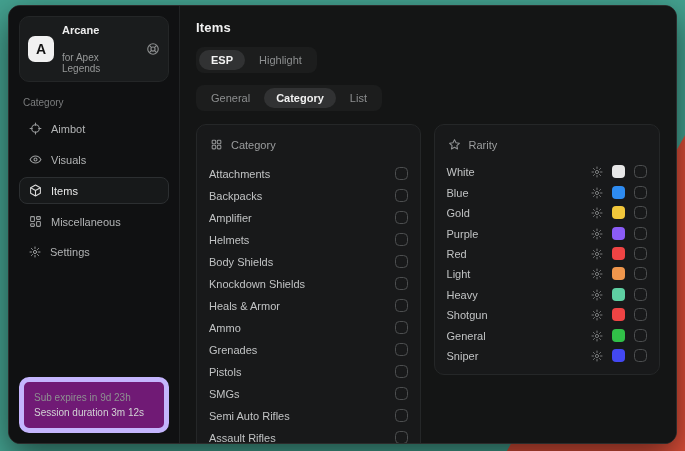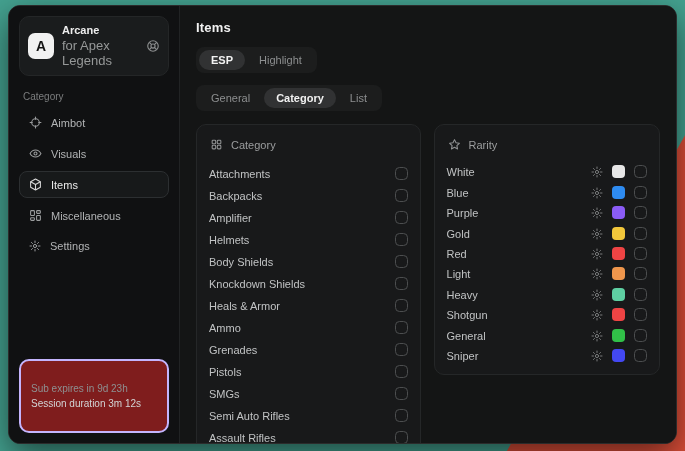--- a/index.html
+++ b/index.html
@@ -29,36 +29,36 @@
     background:#1a1c1d; border:1px solid #242627; border-radius:10px;
     padding:7px 8px; display:flex; align-items:center; gap:8px;
   }
   .logo {
     width:26px; height:26px; border-radius:7px; background:#f1f1f1;
     color:#141414; font-weight:bold; font-size:14px;
     display:flex; align-items:center; justify-content:center; flex-shrink:0;
   }
   .app-titles { flex:1; min-width:0; }
   .app-name { font-size:11px; font-weight:bold; color:#ededed; }
-  .app-sub { font-size:13px; color:#969898; margin-top:2px; }
+  .app-sub { font-size:10px; color:#969898; margin-top:16px; }
   .app-action { color:#8b8d8e; display:flex; }
   .section-label { font-size:10px; color:#7b7d7e; margin:15px 4px 7px; }
   .nav { display:flex; flex-direction:column; gap:4px; }
   .nav-item {
     display:flex; align-items:center; gap:9px;
     padding:6px 9px; border-radius:8px; border:1px solid transparent;
     color:#b2b4b5; font-size:11px; cursor:pointer;
   }
   .nav-item .nav-icon { display:flex; color:#9a9c9d; }
   .nav-item.active { background:#17191a; border-color:#2c2f31; color:#e9e9e9; }
   .nav-item.active .nav-icon { color:#d8d8d8; }
   .sidebar-spacer { flex:1; }
   .sub-card {
-    border:2px solid #c4b5fd; background:#7f1d1d; border-radius:10px;
-    padding:20px 10px; font-size:10px; line-height:1.5;
+    border:5px solid #c4b5fd; background:#701a75; border-radius:10px;
+    padding:8px 10px; font-size:10px; line-height:1.5;
   }
   .sub-expires { color:#8e9091; }
   .sub-session { color:#d2d4d5; }
   
   .main { flex:1; background:#141515; padding:14px 16px; overflow:hidden; }
   .page-title { font-size:13px; font-weight:bold; color:#f1f1f1; letter-spacing:.2px; }
   .seg-group {
     margin-top:12px; display:inline-flex; background:#1c1d1d;
     border-radius:8px; padding:3px; gap:2px;
   }
@@ -305,39 +305,39 @@
               <span class="gear-btn">
                 <svg width="12" height="12" viewBox="0 0 24 24" fill="none" stroke="currentColor" stroke-width="2" stroke-linecap="round">
                   <circle cx="12" cy="12" r="3.2"></circle>
                   <path d="M12 2v3M12 19v3M2 12h3M19 12h3M4.9 4.9l2.1 2.1M17 17l2.1 2.1M19.1 4.9L17 7M7 17l-2.1 2.1"></path>
                 </svg>
               </span>
               <span class="swatch" style="background: rgb(46, 139, 240);"></span>
               <span class="checkbox"></span>
             </div>
             <div class="row">
+              <span class="row-label">Gold</span>
+              <span class="gear-btn">
+                <svg width="12" height="12" viewBox="0 0 24 24" fill="none" stroke="currentColor" stroke-width="2" stroke-linecap="round">
+                  <circle cx="12" cy="12" r="3.2"></circle>
+                  <path d="M12 2v3M12 19v3M2 12h3M19 12h3M4.9 4.9l2.1 2.1M17 17l2.1 2.1M19.1 4.9L17 7M7 17l-2.1 2.1"></path>
+                </svg>
+              </span>
+              <span class="swatch" style="background: rgb(242, 199, 59);"></span>
+              <span class="checkbox"></span>
+            </div>
+            <div class="row">
               <span class="row-label">Purple</span>
               <span class="gear-btn">
                 <svg width="12" height="12" viewBox="0 0 24 24" fill="none" stroke="currentColor" stroke-width="2" stroke-linecap="round">
                   <circle cx="12" cy="12" r="3.2"></circle>
                   <path d="M12 2v3M12 19v3M2 12h3M19 12h3M4.9 4.9l2.1 2.1M17 17l2.1 2.1M19.1 4.9L17 7M7 17l-2.1 2.1"></path>
                 </svg>
               </span>
               <span class="swatch" style="background: rgb(139, 92, 246);"></span>
-              <span class="checkbox"></span>
-            </div>
-            <div class="row">
-              <span class="row-label">Gold</span>
-              <span class="gear-btn">
-                <svg width="12" height="12" viewBox="0 0 24 24" fill="none" stroke="currentColor" stroke-width="2" stroke-linecap="round">
-                  <circle cx="12" cy="12" r="3.2"></circle>
-                  <path d="M12 2v3M12 19v3M2 12h3M19 12h3M4.9 4.9l2.1 2.1M17 17l2.1 2.1M19.1 4.9L17 7M7 17l-2.1 2.1"></path>
-                </svg>
-              </span>
-              <span class="swatch" style="background: rgb(242, 199, 59);"></span>
               <span class="checkbox"></span>
             </div>
             <div class="row">
               <span class="row-label">Red</span>
               <span class="gear-btn">
                 <svg width="12" height="12" viewBox="0 0 24 24" fill="none" stroke="currentColor" stroke-width="2" stroke-linecap="round">
                   <circle cx="12" cy="12" r="3.2"></circle>
                   <path d="M12 2v3M12 19v3M2 12h3M19 12h3M4.9 4.9l2.1 2.1M17 17l2.1 2.1M19.1 4.9L17 7M7 17l-2.1 2.1"></path>
                 </svg>
               </span>

